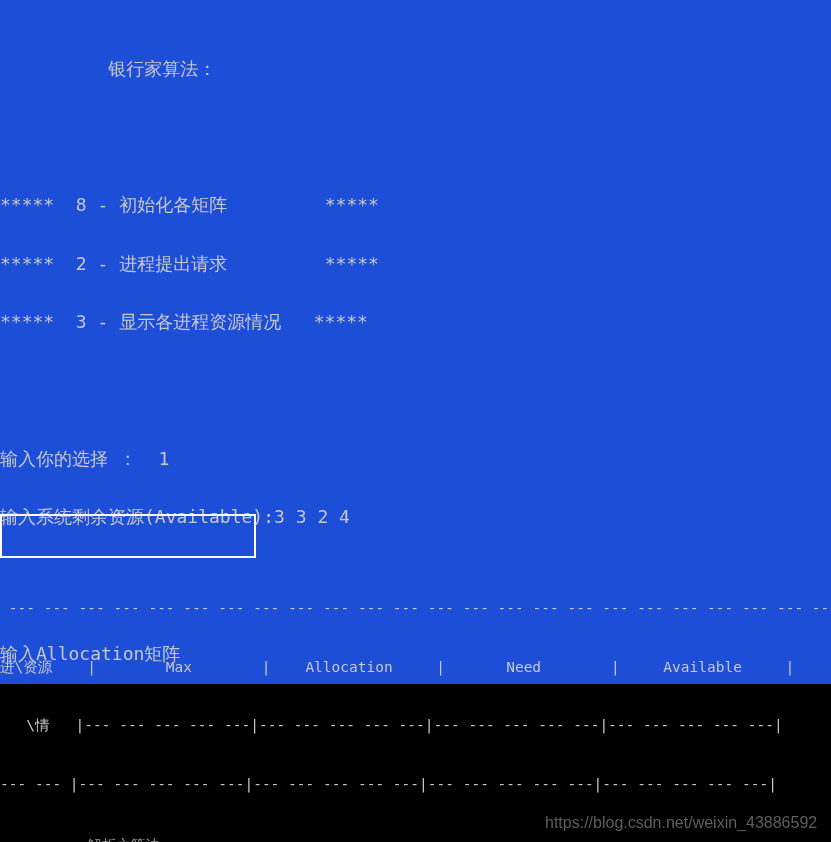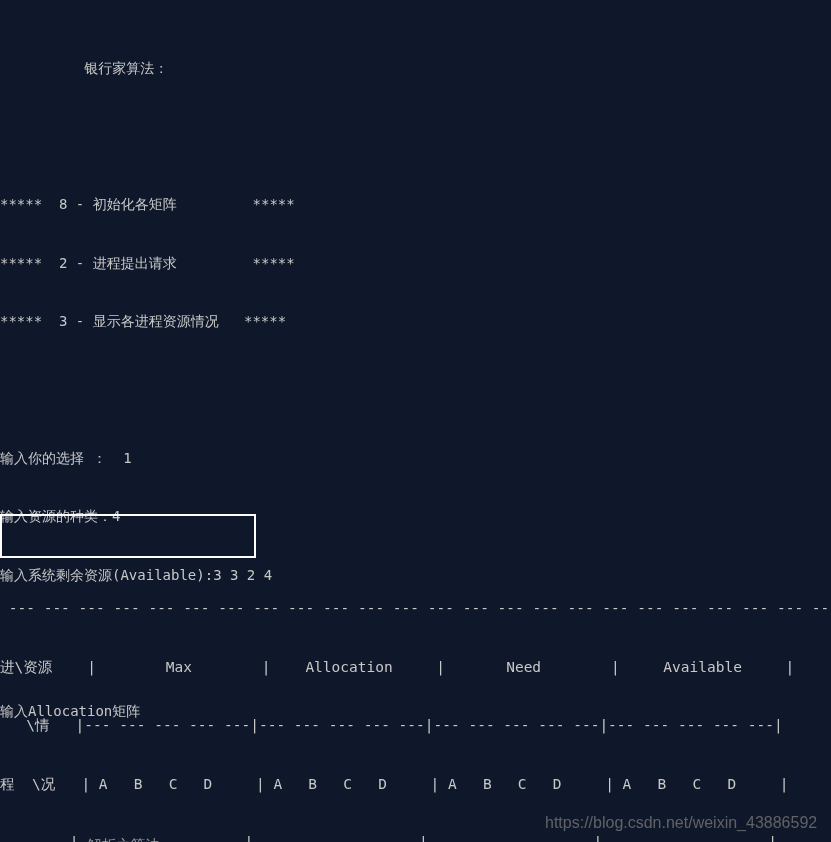--- a/index.html
+++ b/index.html
@@ -13,25 +13,25 @@
     overflow: hidden;
     position: relative;
     font-family: "DejaVu Sans Mono", "Liberation Mono", monospace;
   }
 
   
   #console {
     position: absolute;
     left: 0; top: 0;
     width: 831px;
-    height: 842px;
-    background: #0f172a;
+    height: 684px;
+    background: #1d4ed8;
     color: #c8c8c8;
     font-family: "DejaVu Sans Mono", "Liberation Mono", monospace;
-    font-size: 14px;
+    font-size: 18px;
     line-height: 19.5px;
     white-space: pre;
     letter-spacing: 0px;
   }
 
   .line {
     white-space: pre;
     height: 19.5px;
     padding: 0;
     margin: 0;
@@ -104,21 +104,20 @@
 
   <div class="line title-line">          银行家算法：</div>
   <div class="blank"></div>
 
   <div class="line">*****  8 - 初始化各矩阵         *****</div>
   <div class="line">*****  2 - 进程提出请求         *****</div>
   <div class="line">*****  3 - 显示各进程资源情况   *****</div>
   <div class="blank"></div>
 
   <div class="line">输入你的选择 ：  1</div>
-  <div class="line">输入资源的种类：4</div>
   <div class="line">输入系统剩余资源(Available):3 3 2 4</div>
   <div class="blank"></div>
 
   <div class="line">输入Allocation矩阵</div>
   
   
   
   
   
   
@@ -138,21 +137,20 @@
   
 
 </div>
 
 <div id="selection-box"></div>
 
 <div id="table-area">
   <div class="line" id="rule-0"> --- --- --- --- --- --- --- --- --- --- --- --- --- --- --- --- --- --- --- --- --- --- --- --- ---</div>
   <div class="line" id="hdr-1">进\资源    |        Max        |    Allocation     |       Need        |     Available     |</div>
   <div class="line" id="hdr-2">   \情   |--- --- --- --- ---|--- --- --- --- ---|--- --- --- --- ---|--- --- --- --- ---|</div>
-  <div class="line" id="hdr-3">程  \况   | A   B   C   D     | A   B   C   D     | A   B   C   D     | A   B   C   D     |</div>
   <div class="line" id="rule-1">--- --- |--- --- --- --- ---|--- --- --- --- ---|--- --- --- --- ---|--- --- --- --- ---|</div>
   
   
   
   
   
   
   
   
   

